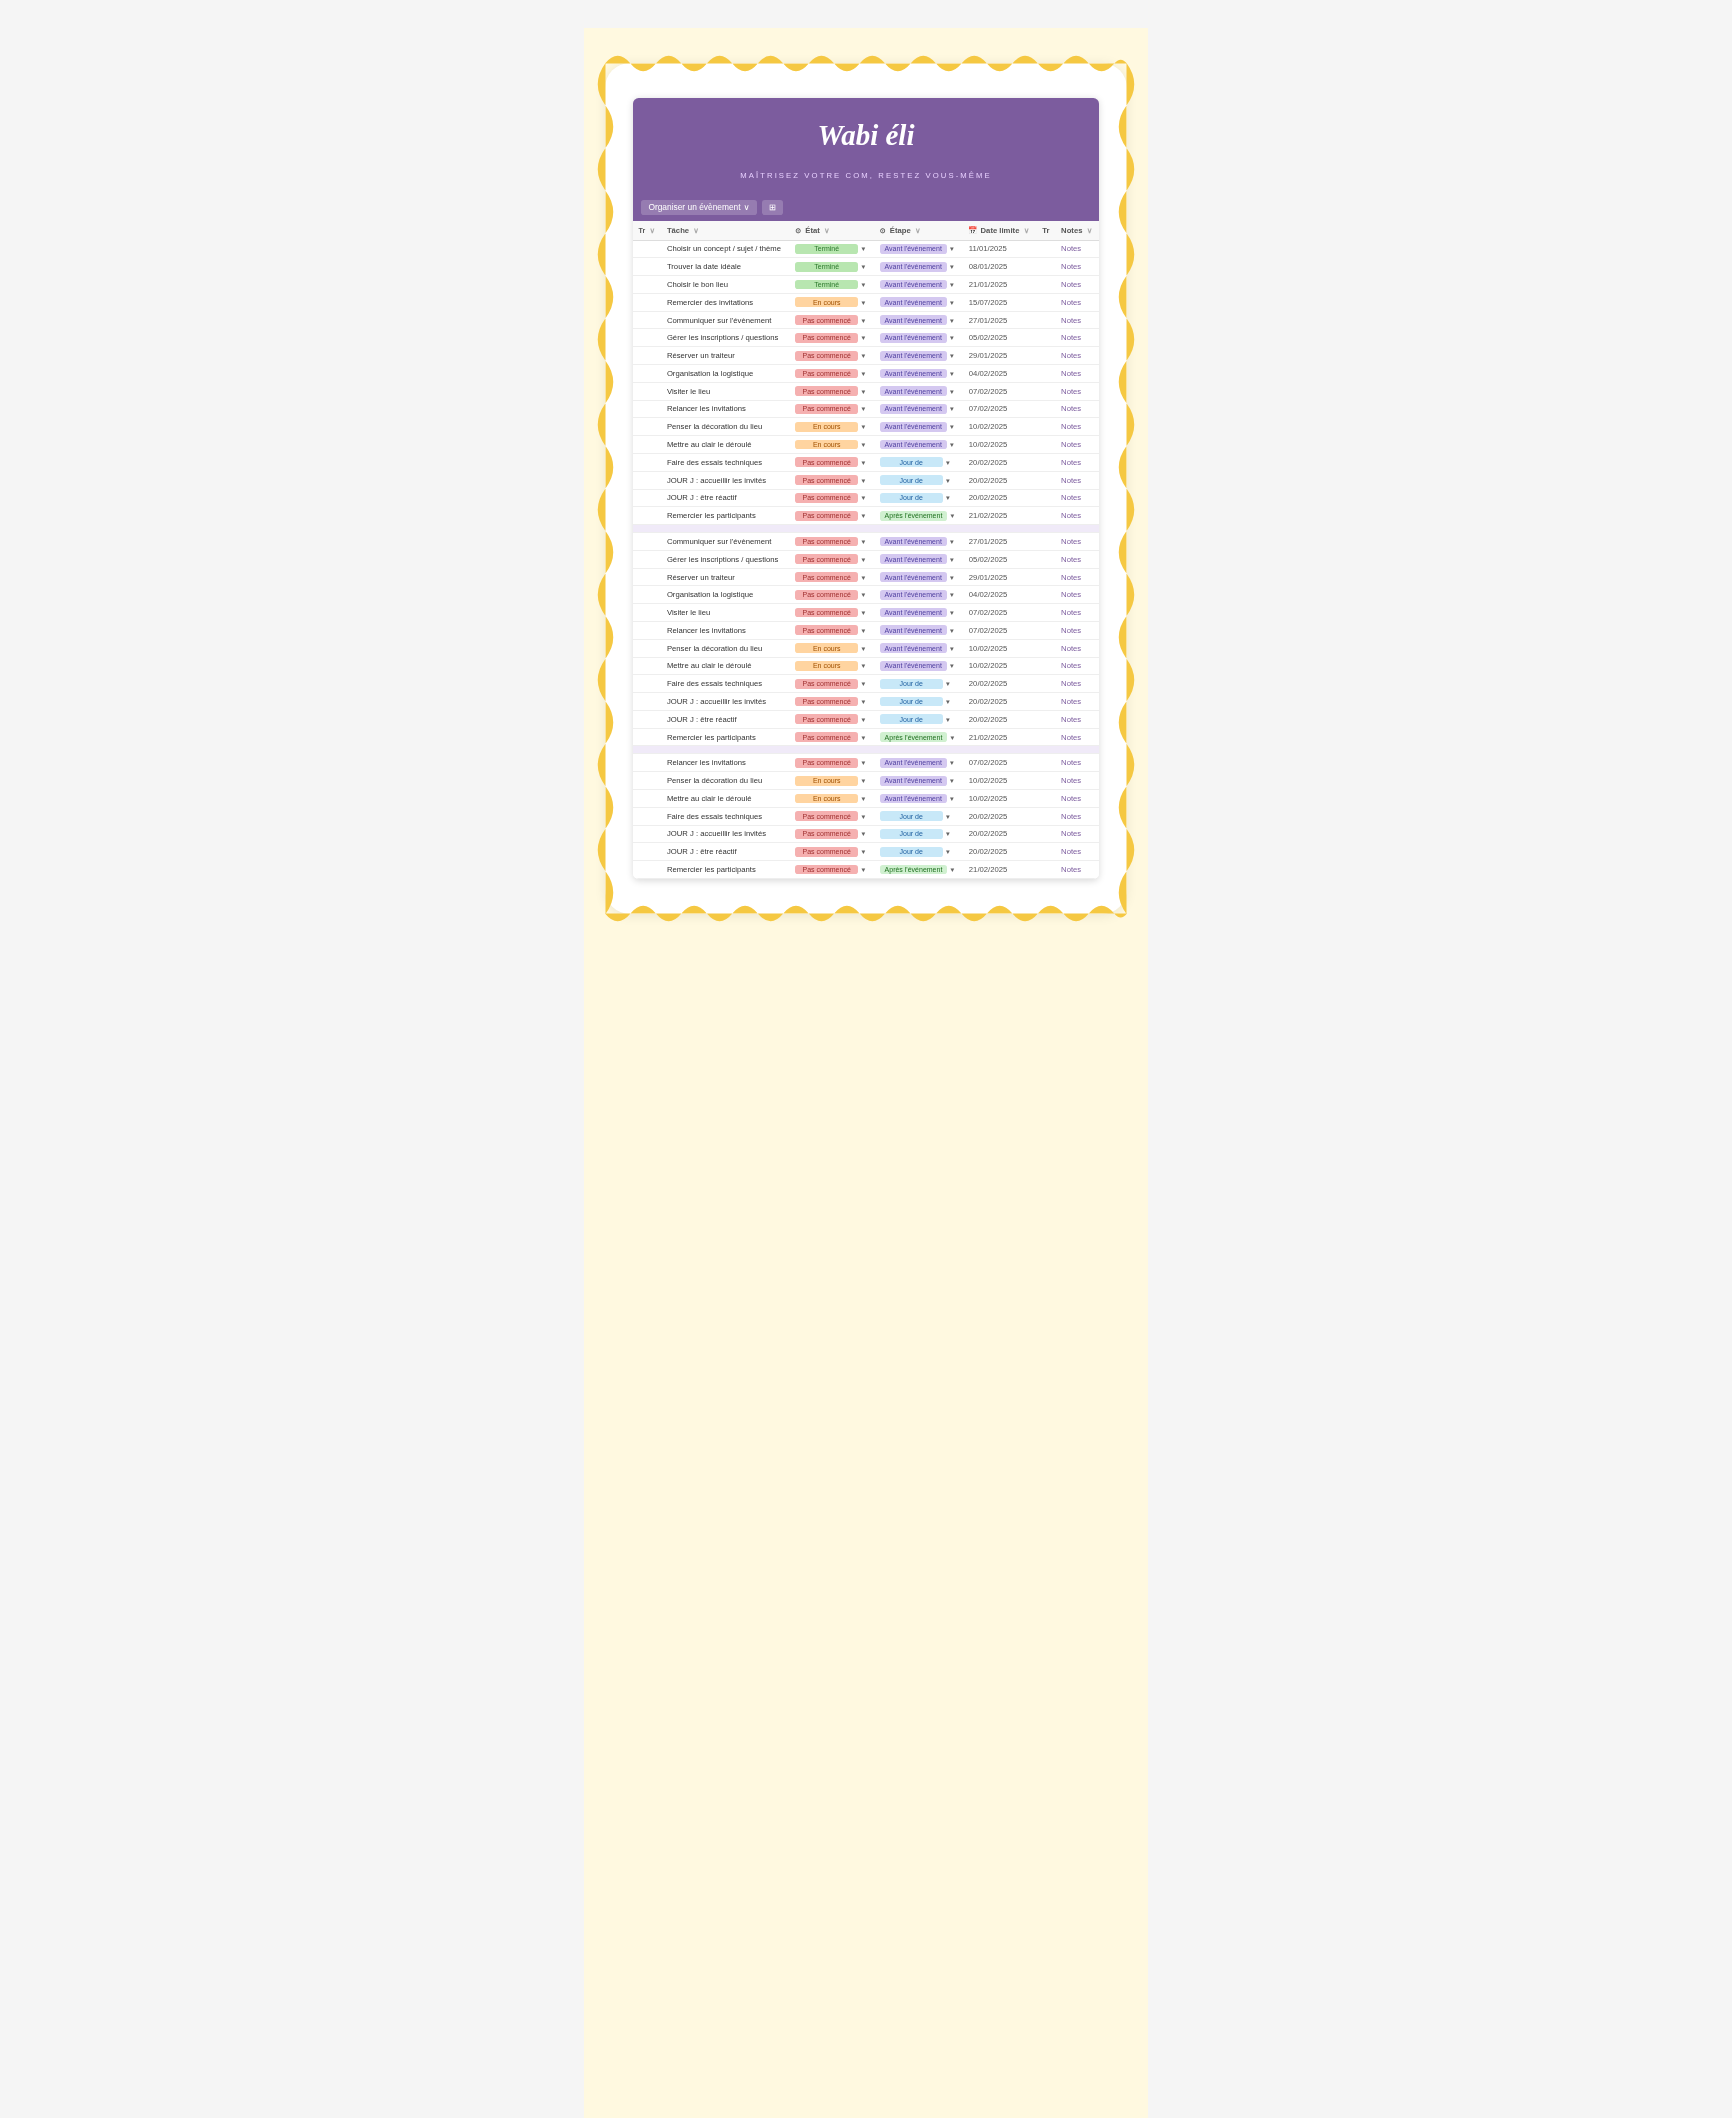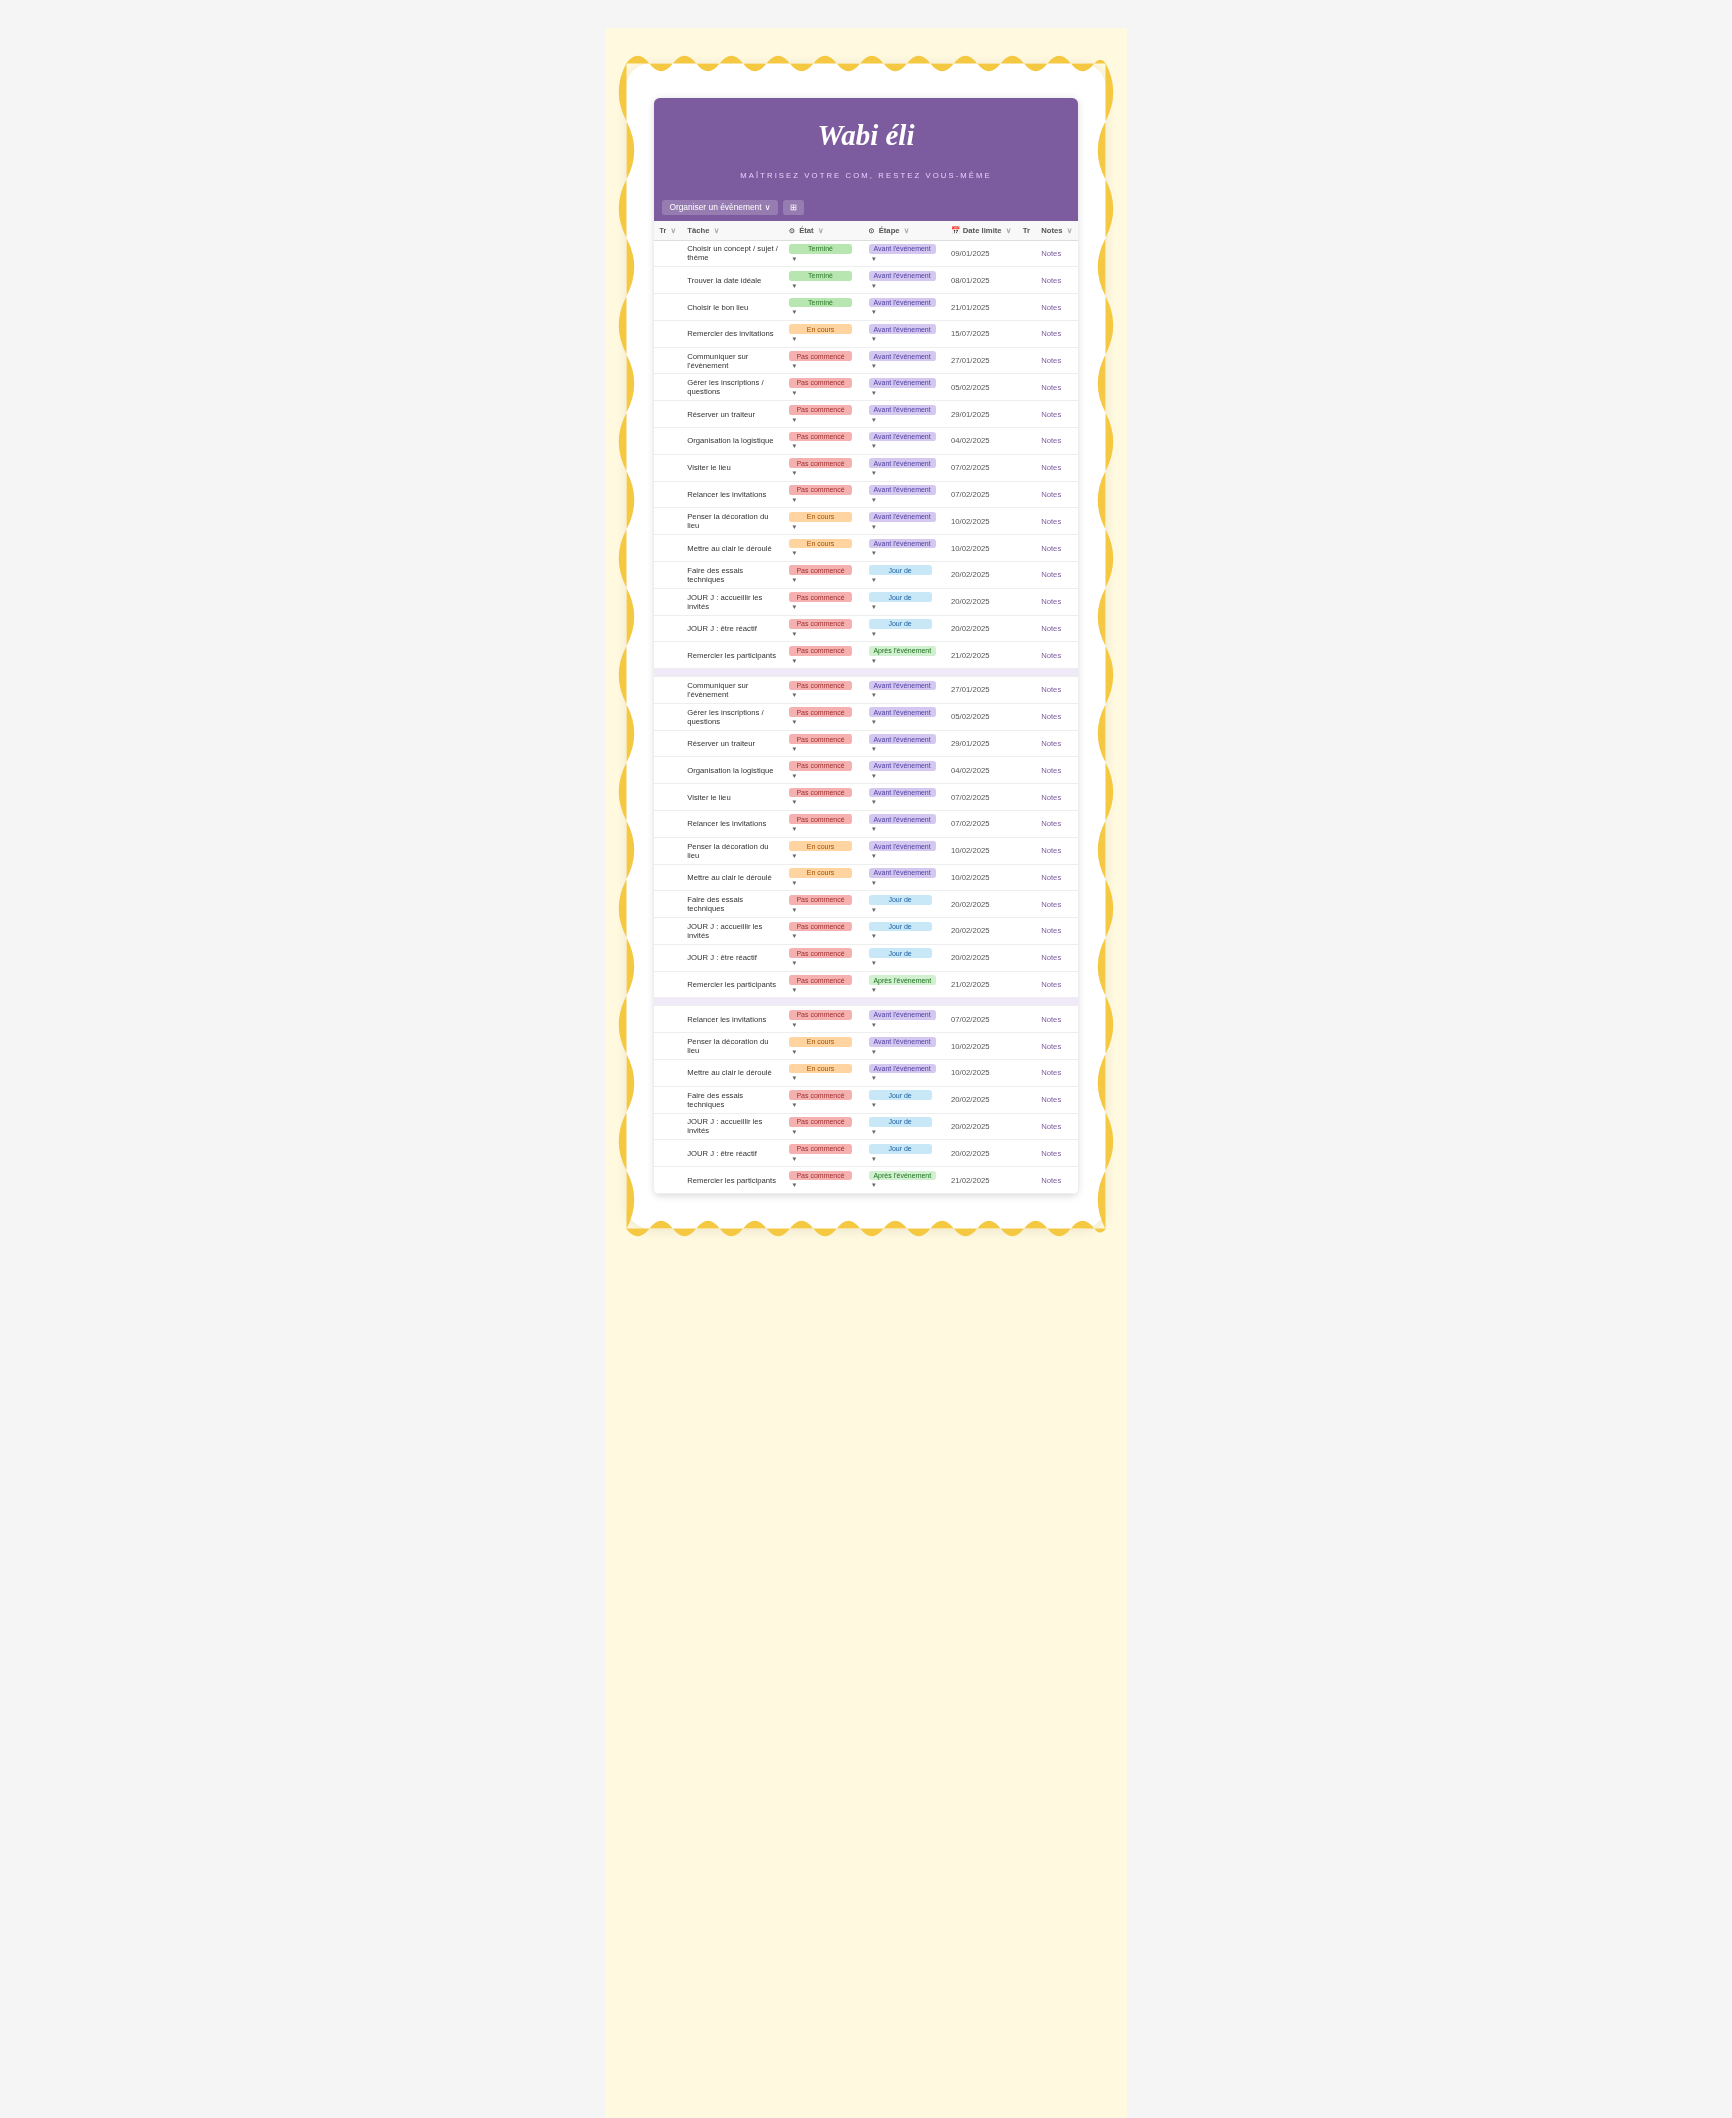--- a/index.html
+++ b/index.html
@@ -160,21 +160,21 @@
 </head>
 <body>
 
 <div style="background: #fff9e0; min-height: 100vh; display: flex; justify-content: center; align-items: flex-start; padding: 35px 21px;">
 
   <div style="
     position: relative;
     background: #fff;
     border-radius: 25px;
     padding: 35px 28px;
-    width: 480px;
+    width: 522px;
     box-shadow: 0 1.4px 11.2px rgba(0,0,0,0.08);
   ">
 
     <svg style="position:absolute;top:-15.4px;left:0;width:100%;height:31px;overflow:visible;" viewBox="0 0 820 44" preserveAspectRatio="none">
       <path d="M0,22 Q20,0 40,22 Q60,44 80,22 Q100,0 120,22 Q140,44 160,22 Q180,0 200,22 Q220,44 240,22 Q260,0 280,22 Q300,44 320,22 Q340,0 360,22 Q380,44 400,22 Q420,0 440,22 Q460,44 480,22 Q500,0 520,22 Q540,44 560,22 Q580,0 600,22 Q620,44 640,22 Q660,0 680,22 Q700,44 720,22 Q740,0 760,22 Q780,44 800,22 Q810,11 820,22" fill="#f5c842" stroke="none"></path>
     </svg>
 
     <svg style="position:absolute;bottom:-15.4px;left:0;width:100%;height:31px;overflow:visible;" viewBox="0 0 820 44" preserveAspectRatio="none">
       <path d="M0,22 Q20,44 40,22 Q60,0 80,22 Q100,44 120,22 Q140,0 160,22 Q180,44 200,22 Q220,0 240,22 Q260,44 280,22 Q300,0 320,22 Q340,44 360,22 Q380,0 400,22 Q420,44 440,22 Q460,0 480,22 Q500,44 520,22 Q540,0 560,22 Q580,44 600,22 Q620,0 640,22 Q660,44 680,22 Q700,0 720,22 Q740,44 760,22 Q780,0 800,22 Q810,33 820,22" fill="#f5c842" stroke="none"></path>
     </svg>
@@ -216,21 +216,21 @@
               <th>Tr</th>
               <th>Notes <span class="sort-arrow">∨</span></th>
             </tr>
           </thead>
           <tbody id="table-body">
           <tr>
                 <td></td>
                 <td>Choisir un concept / sujet / thème</td>
                 <td><span class="status-badge status-termine">Terminé</span><span class="dropdown-arrow">▼</span></td>
                 <td><span class="etape-badge etape-avant">Avant l'événement</span><span class="dropdown-arrow">▼</span></td>
-                <td class="date-col">09/01/2025</td>
+                <td class="date-col">11/01/2025</td>
                 <td></td>
                 <td><span class="notes-text">Notes</span></td>
               </tr>
               <tr>
                 <td></td>
                 <td>Trouver la date idéale</td>
                 <td><span class="status-badge status-termine">Terminé</span><span class="dropdown-arrow">▼</span></td>
                 <td><span class="etape-badge etape-avant">Avant l'événement</span><span class="dropdown-arrow">▼</span></td>
                 <td class="date-col">08/01/2025</td>
                 <td></td>

